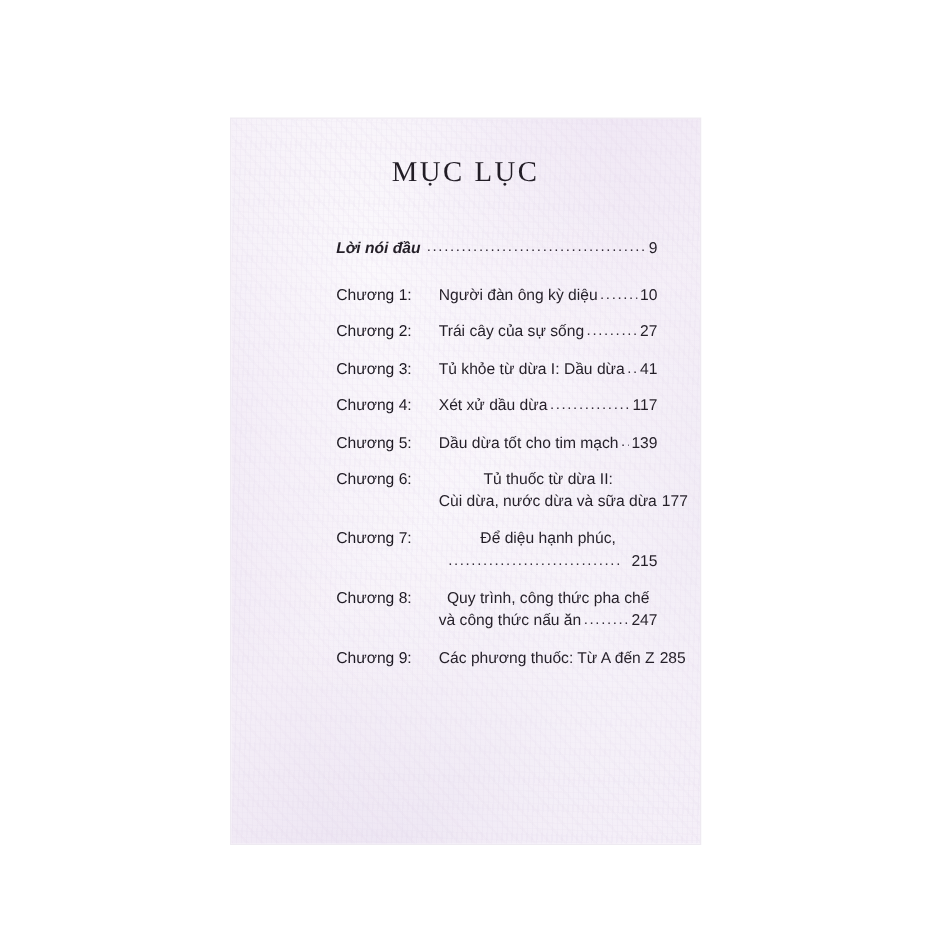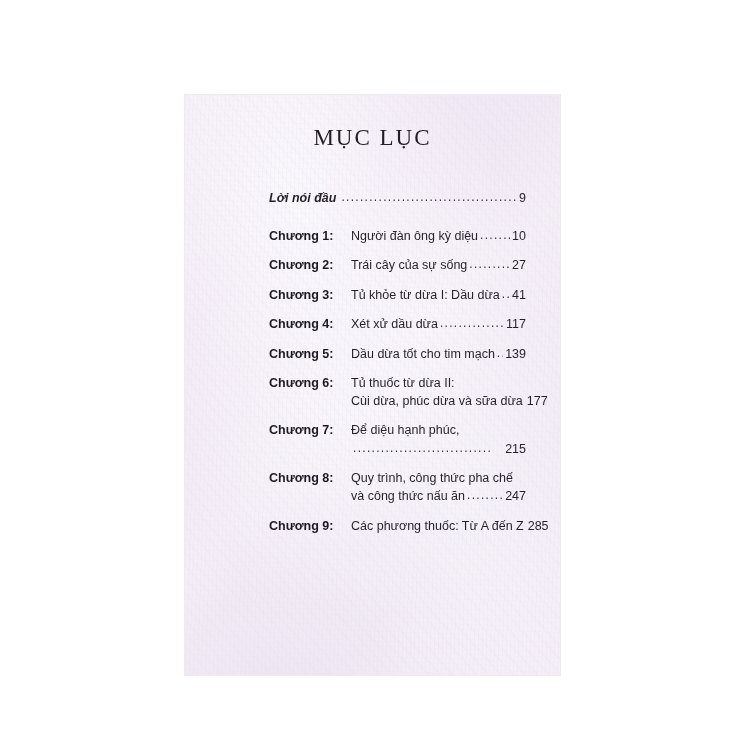--- a/index.html
+++ b/index.html
@@ -98,32 +98,33 @@
     align-items: flex-start;
     margin-bottom: 11px;
     font-family: "Liberation Sans", sans-serif;
     font-size: 12.5px;
     color: #241f28;
     line-height: 1.45;
   }
   .chap-label {
     width: 82px;
     flex: 0 0 82px;
-    font-weight: bold;
+    font-weight: normal;
     color: #1d1922;
     white-space: nowrap;
   }
   .chap-body {
     flex: 1 1 auto;
     min-width: 0;
   }
   .chap-line {
     display: flex;
     align-items: baseline;
     width: 100%;
+    text-align: center;
   }
   .chap-text {
     white-space: nowrap;
   }
   .chap-line.plain {
     display: block;
   }
 </style>
 </head>
 <body>
@@ -198,21 +199,21 @@
           </span>
         </div>
 
         <div class="toc-row">
           <span class="chap-label">Chương 6:</span>
           <span class="chap-body">
             <span class="chap-line no-dots plain">
               <span class="chap-text">Tủ thuốc từ dừa II:</span>
             </span>
             <span class="chap-line">
-              <span class="chap-text">Cùi dừa, phúc dừa và sữa dừa</span>
+              <span class="chap-text">Cùi dừa, nước dừa và sữa dừa</span>
               <span class="dots">..................</span>
               <span class="page-num">177</span>
             </span>
           </span>
         </div>
 
         <div class="toc-row">
           <span class="chap-label">Chương 7:</span>
           <span class="chap-body">
             <span class="chap-line no-dots plain">

